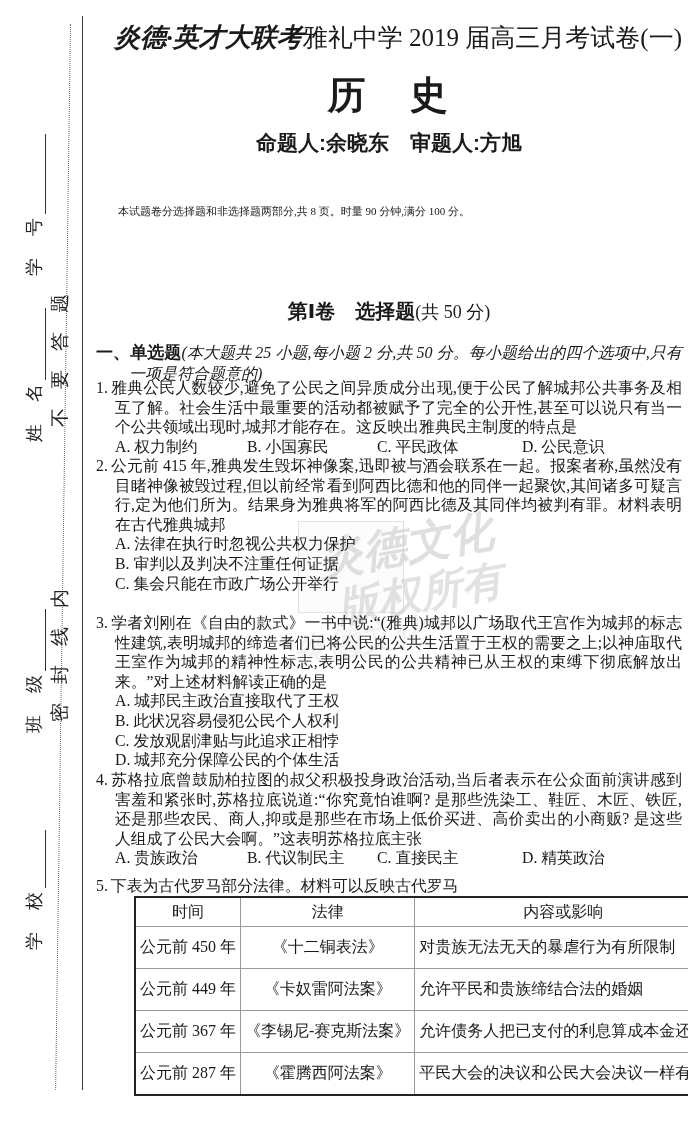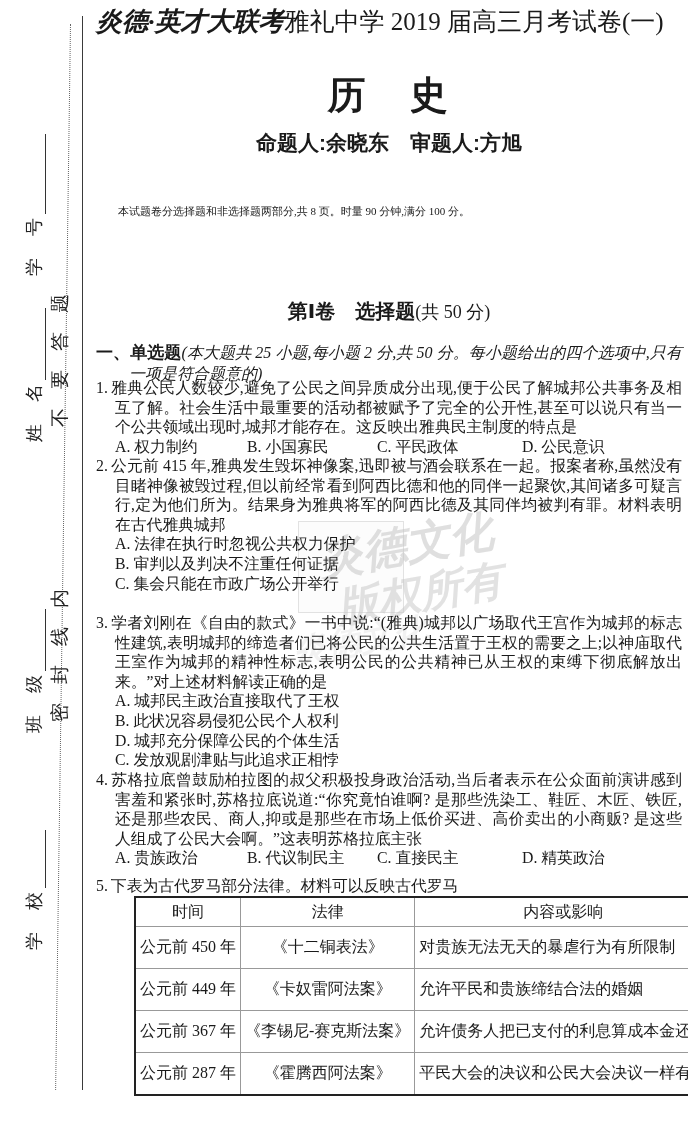--- a/index.html
+++ b/index.html
@@ -21,21 +21,21 @@
   .vseal{position:absolute;height:26px;transform:rotate(-90deg);white-space:nowrap;
     font-size:19px;color:#222;}
   
   .wm{position:absolute;z-index:1;color:#c6c6c6;font-style:italic;font-weight:bold;
       pointer-events:none;white-space:nowrap;}
   .wm-box{position:absolute;left:298px;top:521px;width:104px;height:90px;
       border:1px solid #e2e2e2;background:rgba(0,0,0,0.012);z-index:1;}
   
   .main{position:absolute;left:96px;top:0;width:586px;height:1144px;z-index:2;}
   .abs{position:absolute;left:0;width:586px;}
-  .header-line{top:4px;text-align:left;white-space:nowrap;font-size:25px;}
+  .header-line{top:20px;text-align:right;white-space:nowrap;font-size:25px;}
   .brand{font-weight:bold;font-style:italic;font-size:26px;}
   .subject{top:70px;text-align:center;font-size:38px;font-weight:bold;letter-spacing:3px;}
   .authors{top:129px;text-align:center;font-size:21px;font-weight:bold;
     font-family:Liberation Sans, sans-serif;}
   .intro{top:197px;font-size:11px;line-height:29px;text-indent:2em;text-align:justify;}
   .score{top:253px;right:9px;left:auto;position:absolute;font-size:18px;font-weight:bold;
     font-family:"Liberation Sans","DejaVu Sans",sans-serif;}
   .score-blank{display:inline-block;width:84px;height:18px;border-bottom:1.5px solid #888;}
   .part1-title{top:298px;text-align:center;font-size:20px;}
   .part1-main{font-weight:bold;font-family:"Liberation Sans","DejaVu Sans",sans-serif;}
@@ -142,22 +142,22 @@
       <div class="opt-block">B. 审判以及判决不注重任何证据</div>
       <div class="opt-block">C. 集会只能在市政广场公开举行</div>
     </div>
 
     <div class="abs q" id="q3">
       <div class="stem">
         <span class="qno">3.</span><span>学者刘刚在《自由的款式》一书中说:“(雅典)城邦以广场取代王宫作为城邦的标志性建筑,表明城邦的缔造者们已将公民的公共生活置于王权的需要之上;以神庙取代王室作为城邦的精神性标志,表明公民的公共精神已从王权的束缚下彻底解放出来。”对上述材料解读正确的是</span>
       </div>
       <div class="opt-block">A. 城邦民主政治直接取代了王权</div>
       <div class="opt-block">B. 此状况容易侵犯公民个人权利</div>
+      <div class="opt-block">C. 发放观剧津贴与此追求正相悖</div>
       <div class="opt-block">D. 城邦充分保障公民的个体生活</div>
-      <div class="opt-block">C. 发放观剧津贴与此追求正相悖</div>
     </div>
 
     <div class="abs q" id="q4">
       <div class="stem">
         <span class="qno">4.</span><span>苏格拉底曾鼓励柏拉图的叔父积极投身政治活动,当后者表示在公众面前演讲感到害羞和紧张时,苏格拉底说道:“你究竟怕谁啊? 是那些洗染工、鞋匠、木匠、铁匠,还是那些农民、商人,抑或是那些在市场上低价买进、高价卖出的小商贩? 是这些人组成了公民大会啊。”这表明苏格拉底主张</span>
       </div>
       <div class="opts-row">
         <span class="o1">A. 贵族政治</span>
         <span class="o2">B. 代议制民主</span>
         <span class="o3">C. 直接民主</span>

